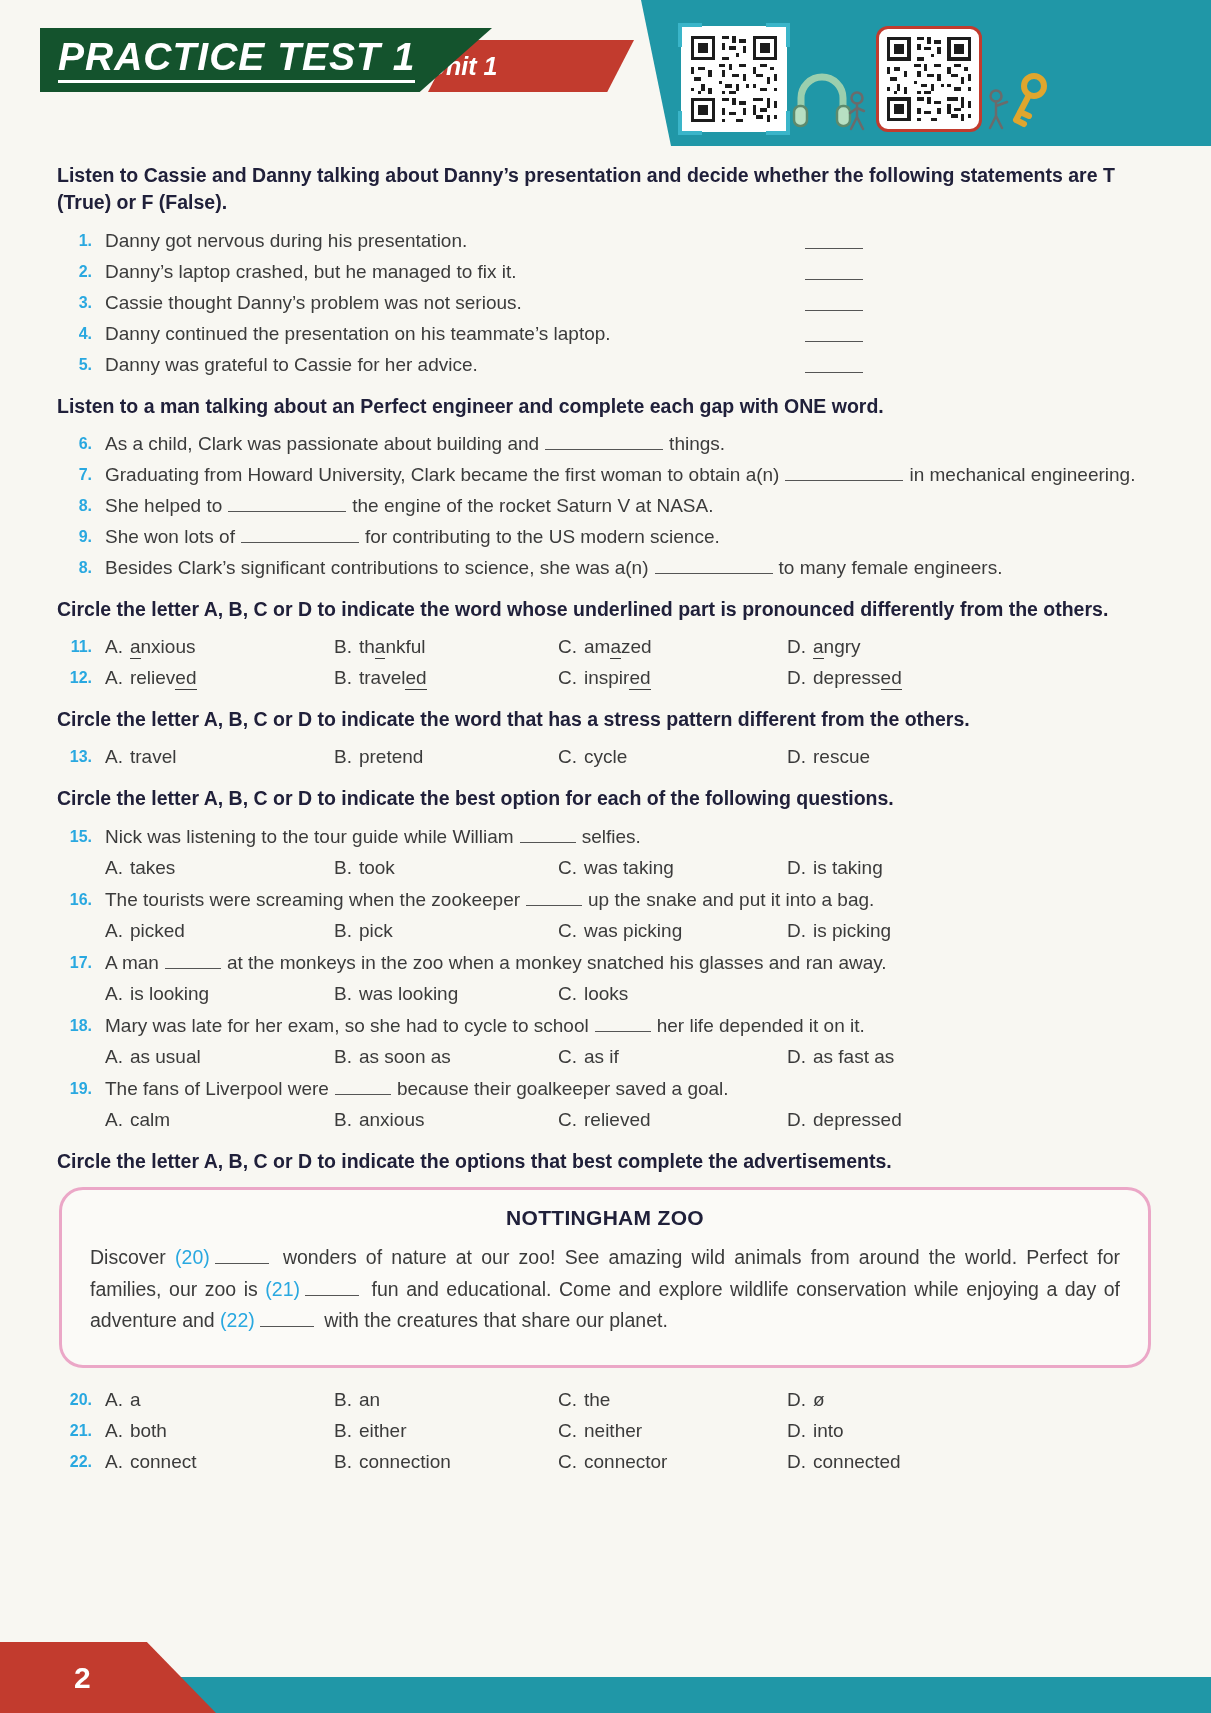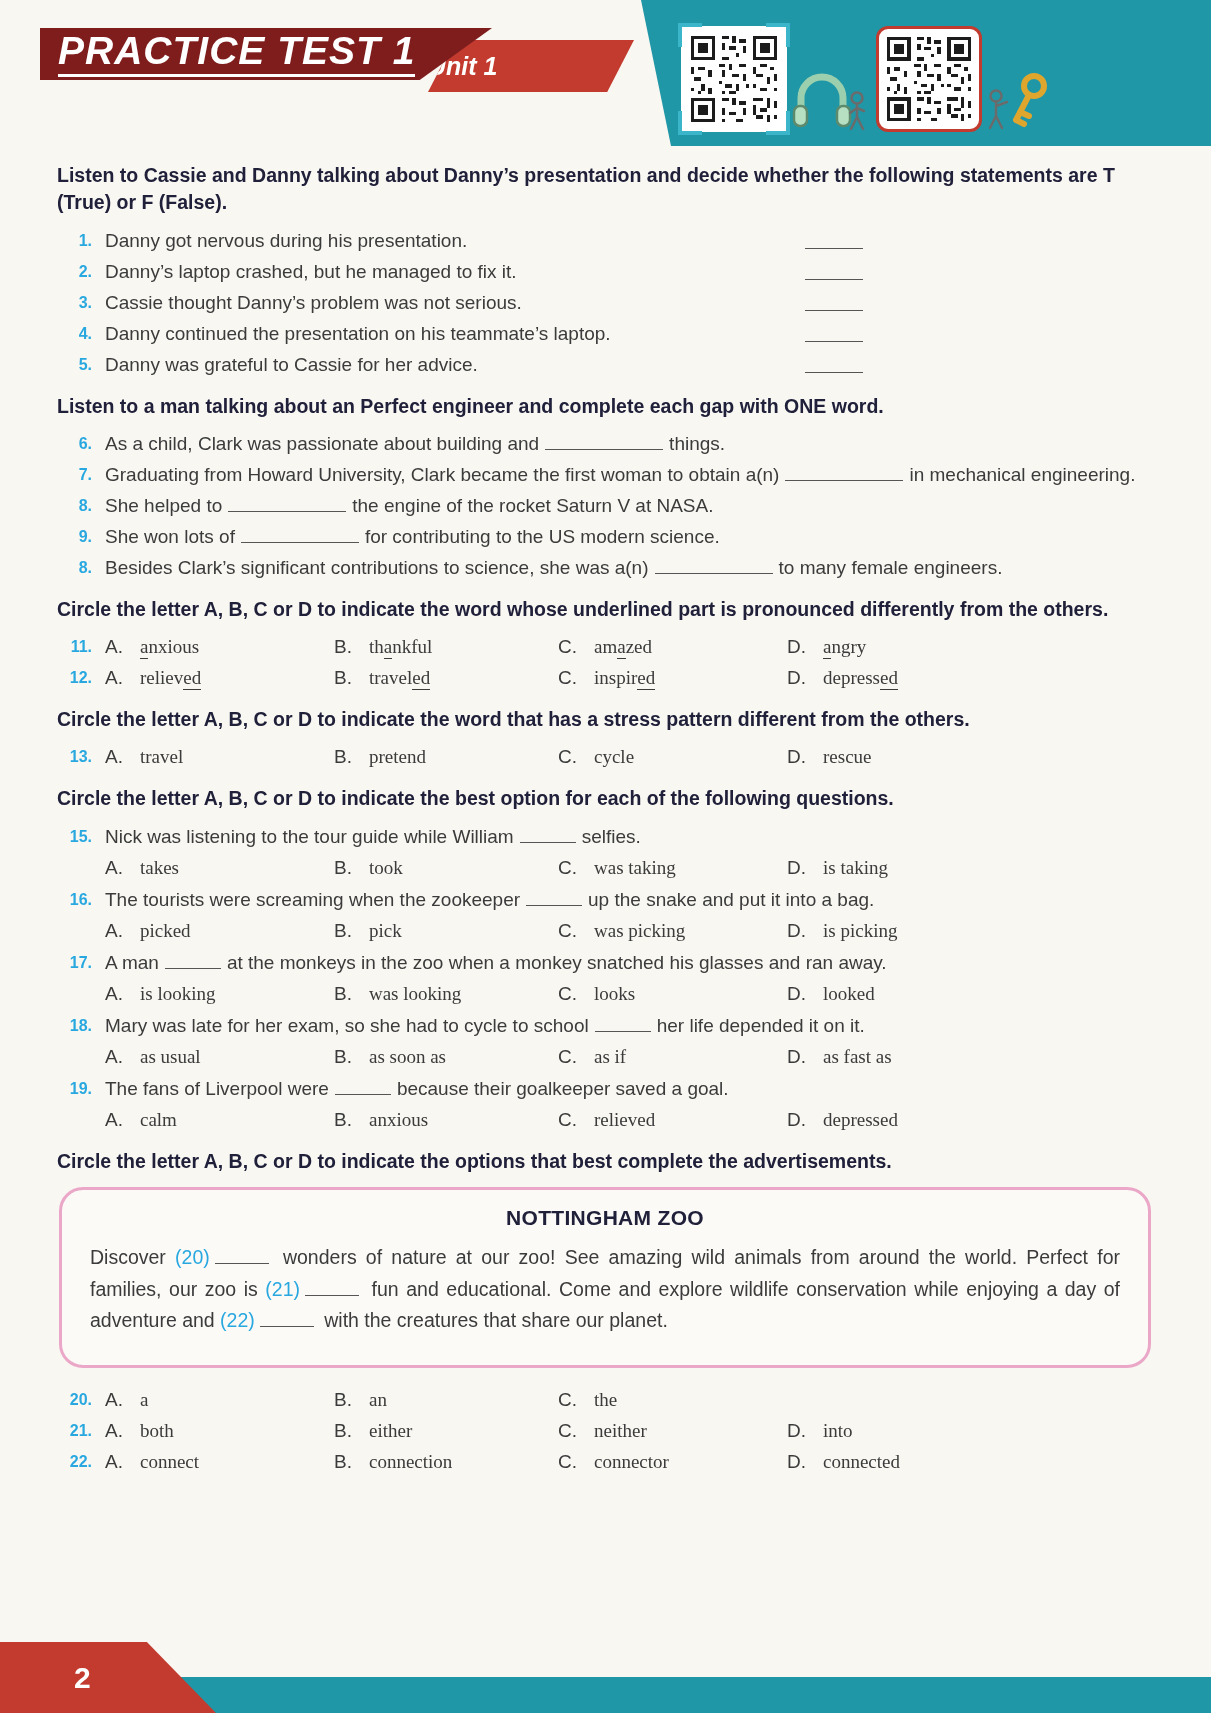--- a/index.html
+++ b/index.html
@@ -10,22 +10,22 @@
     font-family:"Liberation Sans", sans-serif;
     color:#3b3b3b; overflow:hidden;
   }
   
   .teal-corner {
     position:absolute; top:0; right:0; width:600px; height:146px;
     background:#2097a7;
     clip-path:polygon(5% 0,100% 0,100% 100%,10% 100%);
   }
   .title-banner {
-    position:absolute; top:28px; left:40px; width:452px; height:52px;
-    background:#7f1d1d; clip-path:polygon(0 0,100% 0,84% 100%,0 100%);
+    position:absolute; top:28px; left:40px; width:452px; height:64px;
+    background:#14532d; clip-path:polygon(0 0,100% 0,84% 100%,0 100%);
     display:flex; align-items:center; padding-left:18px; z-index:3;
   }
   .title-banner .title {
     color:#ffffff; font-size:39px; font-weight:800; font-style:italic;
     letter-spacing:1px; border-bottom:3px solid #ffffff; padding-bottom:3px; line-height:1.05;
   }
   .unit-banner {
     position:absolute; top:40px; left:428px; width:206px; height:52px;
     background:#c23b2e; clip-path:polygon(13% 0,100% 0,87% 100%,0 100%);
     display:flex; align-items:center; justify-content:flex-start; z-index:2;
@@ -54,21 +54,21 @@
   .tf-row { position:relative; display:grid; grid-template-columns:48px 1fr; line-height:31px; }
   .answer-blank { position:absolute; left:748px; bottom:7px; width:58px; height:0; border-bottom:1.6px solid #555; }
   .gap-row { display:grid; grid-template-columns:48px 1fr; line-height:31px; }
   .qtext { font-size:19px; }
   .blank { display:inline-block; width:118px; border-bottom:1.6px solid #555; height:14px; margin:0 6px; vertical-align:baseline; }
   .sblank { width:56px; }
   .adblank { width:54px; margin:0 5px; }
   .q-row { display:grid; grid-template-columns:48px 1fr; line-height:31px; }
   .opts { display:grid; grid-template-columns:229px 224px 229px auto; }
   .opt { font-size:19px; white-space:nowrap; }
-  .opt .t { margin-left:17px;font-family:Liberation Serif, serif; }
+  .opt .t { margin-left:7px; }
   .up { border-bottom:1.6px solid #3b3b3b; padding-bottom:1px; }
   .stem-row { display:grid; grid-template-columns:48px 1fr; line-height:31px; }
   .mc-block { margin-bottom:1px; }
   
   .ad-box {
     border:3.5px solid #eba7c7; border-radius:24px;
     padding:16px 28px 28px; margin:12px 2px 16px; background:rgba(255,255,255,0.4);
   }
   .ad-title { text-align:center; font-weight:800; font-size:21px; color:#20203a; margin-bottom:12px; letter-spacing:0.3px; }
   .ad-body { font-size:19.5px; line-height:1.62; text-align:justify; }
@@ -273,21 +273,20 @@
         <div class="stem-row">
           <span class="qnum">17.</span>
           <div class="qtext"><span>A man</span><span class="blank sblank"></span><span>at the monkeys in the zoo when a monkey snatched his glasses and ran away.</span></div>
         </div>
         <div class="q-row">
           <span></span>
           <div class="opts">
             <span class="opt"><span class="l">A.</span><span class="t">is looking</span></span>
             <span class="opt"><span class="l">B.</span><span class="t">was looking</span></span>
             <span class="opt"><span class="l">C.</span><span class="t">looks</span></span>
-            <span class="opt"><span class="l">D.</span><span class="t">looked</span></span>
           </div>
         </div>
       </div>
 
       <div class="mc-block">
         <div class="stem-row">
           <span class="qnum">18.</span>
           <div class="qtext"><span>Mary was late for her exam, so she had to cycle to school</span><span class="blank sblank"></span><span>her life depended it on it.</span></div>
         </div>
         <div class="q-row">
@@ -325,20 +324,21 @@
         <div class="ad-title">NOTTINGHAM ZOO</div>
         <p class="ad-body"><span>Discover </span><span class="ad-num">(20)</span><span class="blank adblank"></span><span> wonders of nature at our zoo! See amazing wild animals from around the world. Perfect for families, our zoo is </span><span class="ad-num">(21)</span><span class="blank adblank"></span><span> fun and educational. Come and explore wildlife conservation while enjoying a day of adventure and </span><span class="ad-num">(22)</span><span class="blank adblank"></span><span> with the creatures that share our planet.</span></p>
       </div>
 
       <div class="q-row">
         <span class="qnum">20.</span>
         <div class="opts">
           <span class="opt"><span class="l">A.</span><span class="t">a</span></span>
           <span class="opt"><span class="l">B.</span><span class="t">an</span></span>
           <span class="opt"><span class="l">C.</span><span class="t">the</span></span>
+          <span class="opt"><span class="l">D.</span><span class="t">ø</span></span>
         </div>
       </div>
       <div class="q-row">
         <span class="qnum">21.</span>
         <div class="opts">
           <span class="opt"><span class="l">A.</span><span class="t">both</span></span>
           <span class="opt"><span class="l">B.</span><span class="t">either</span></span>
           <span class="opt"><span class="l">C.</span><span class="t">neither</span></span>
           <span class="opt"><span class="l">D.</span><span class="t">into</span></span>
         </div>

